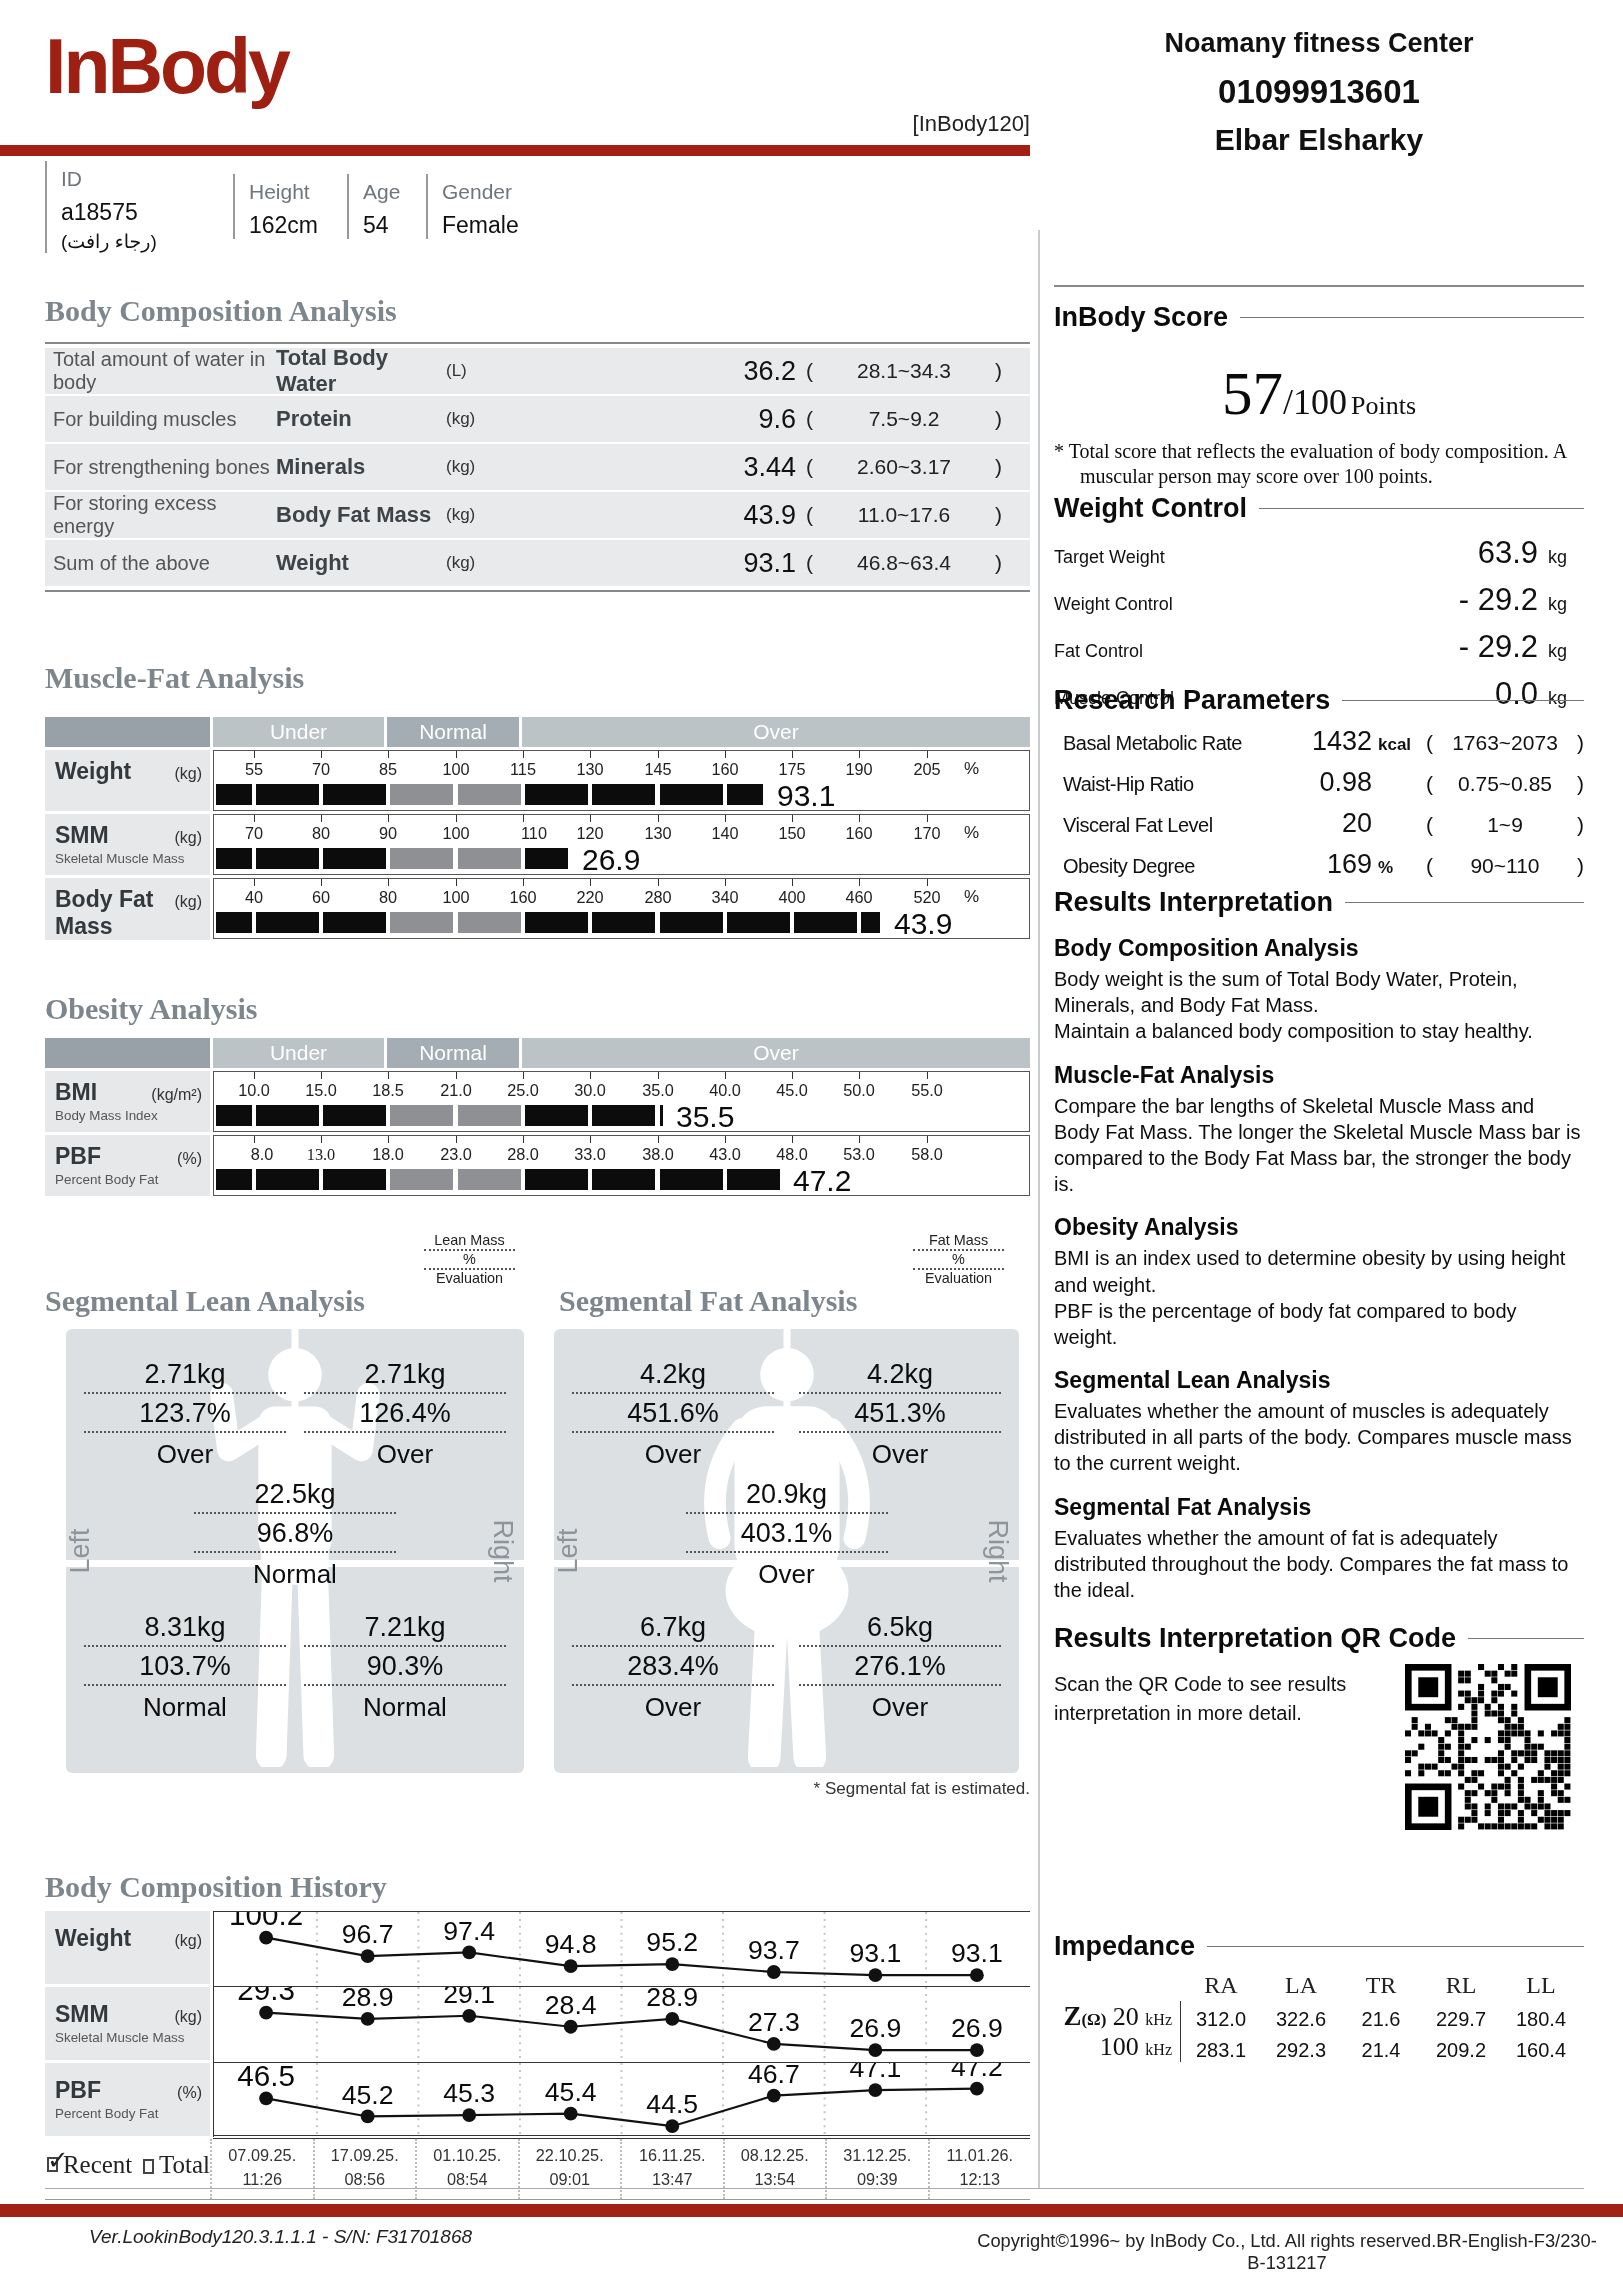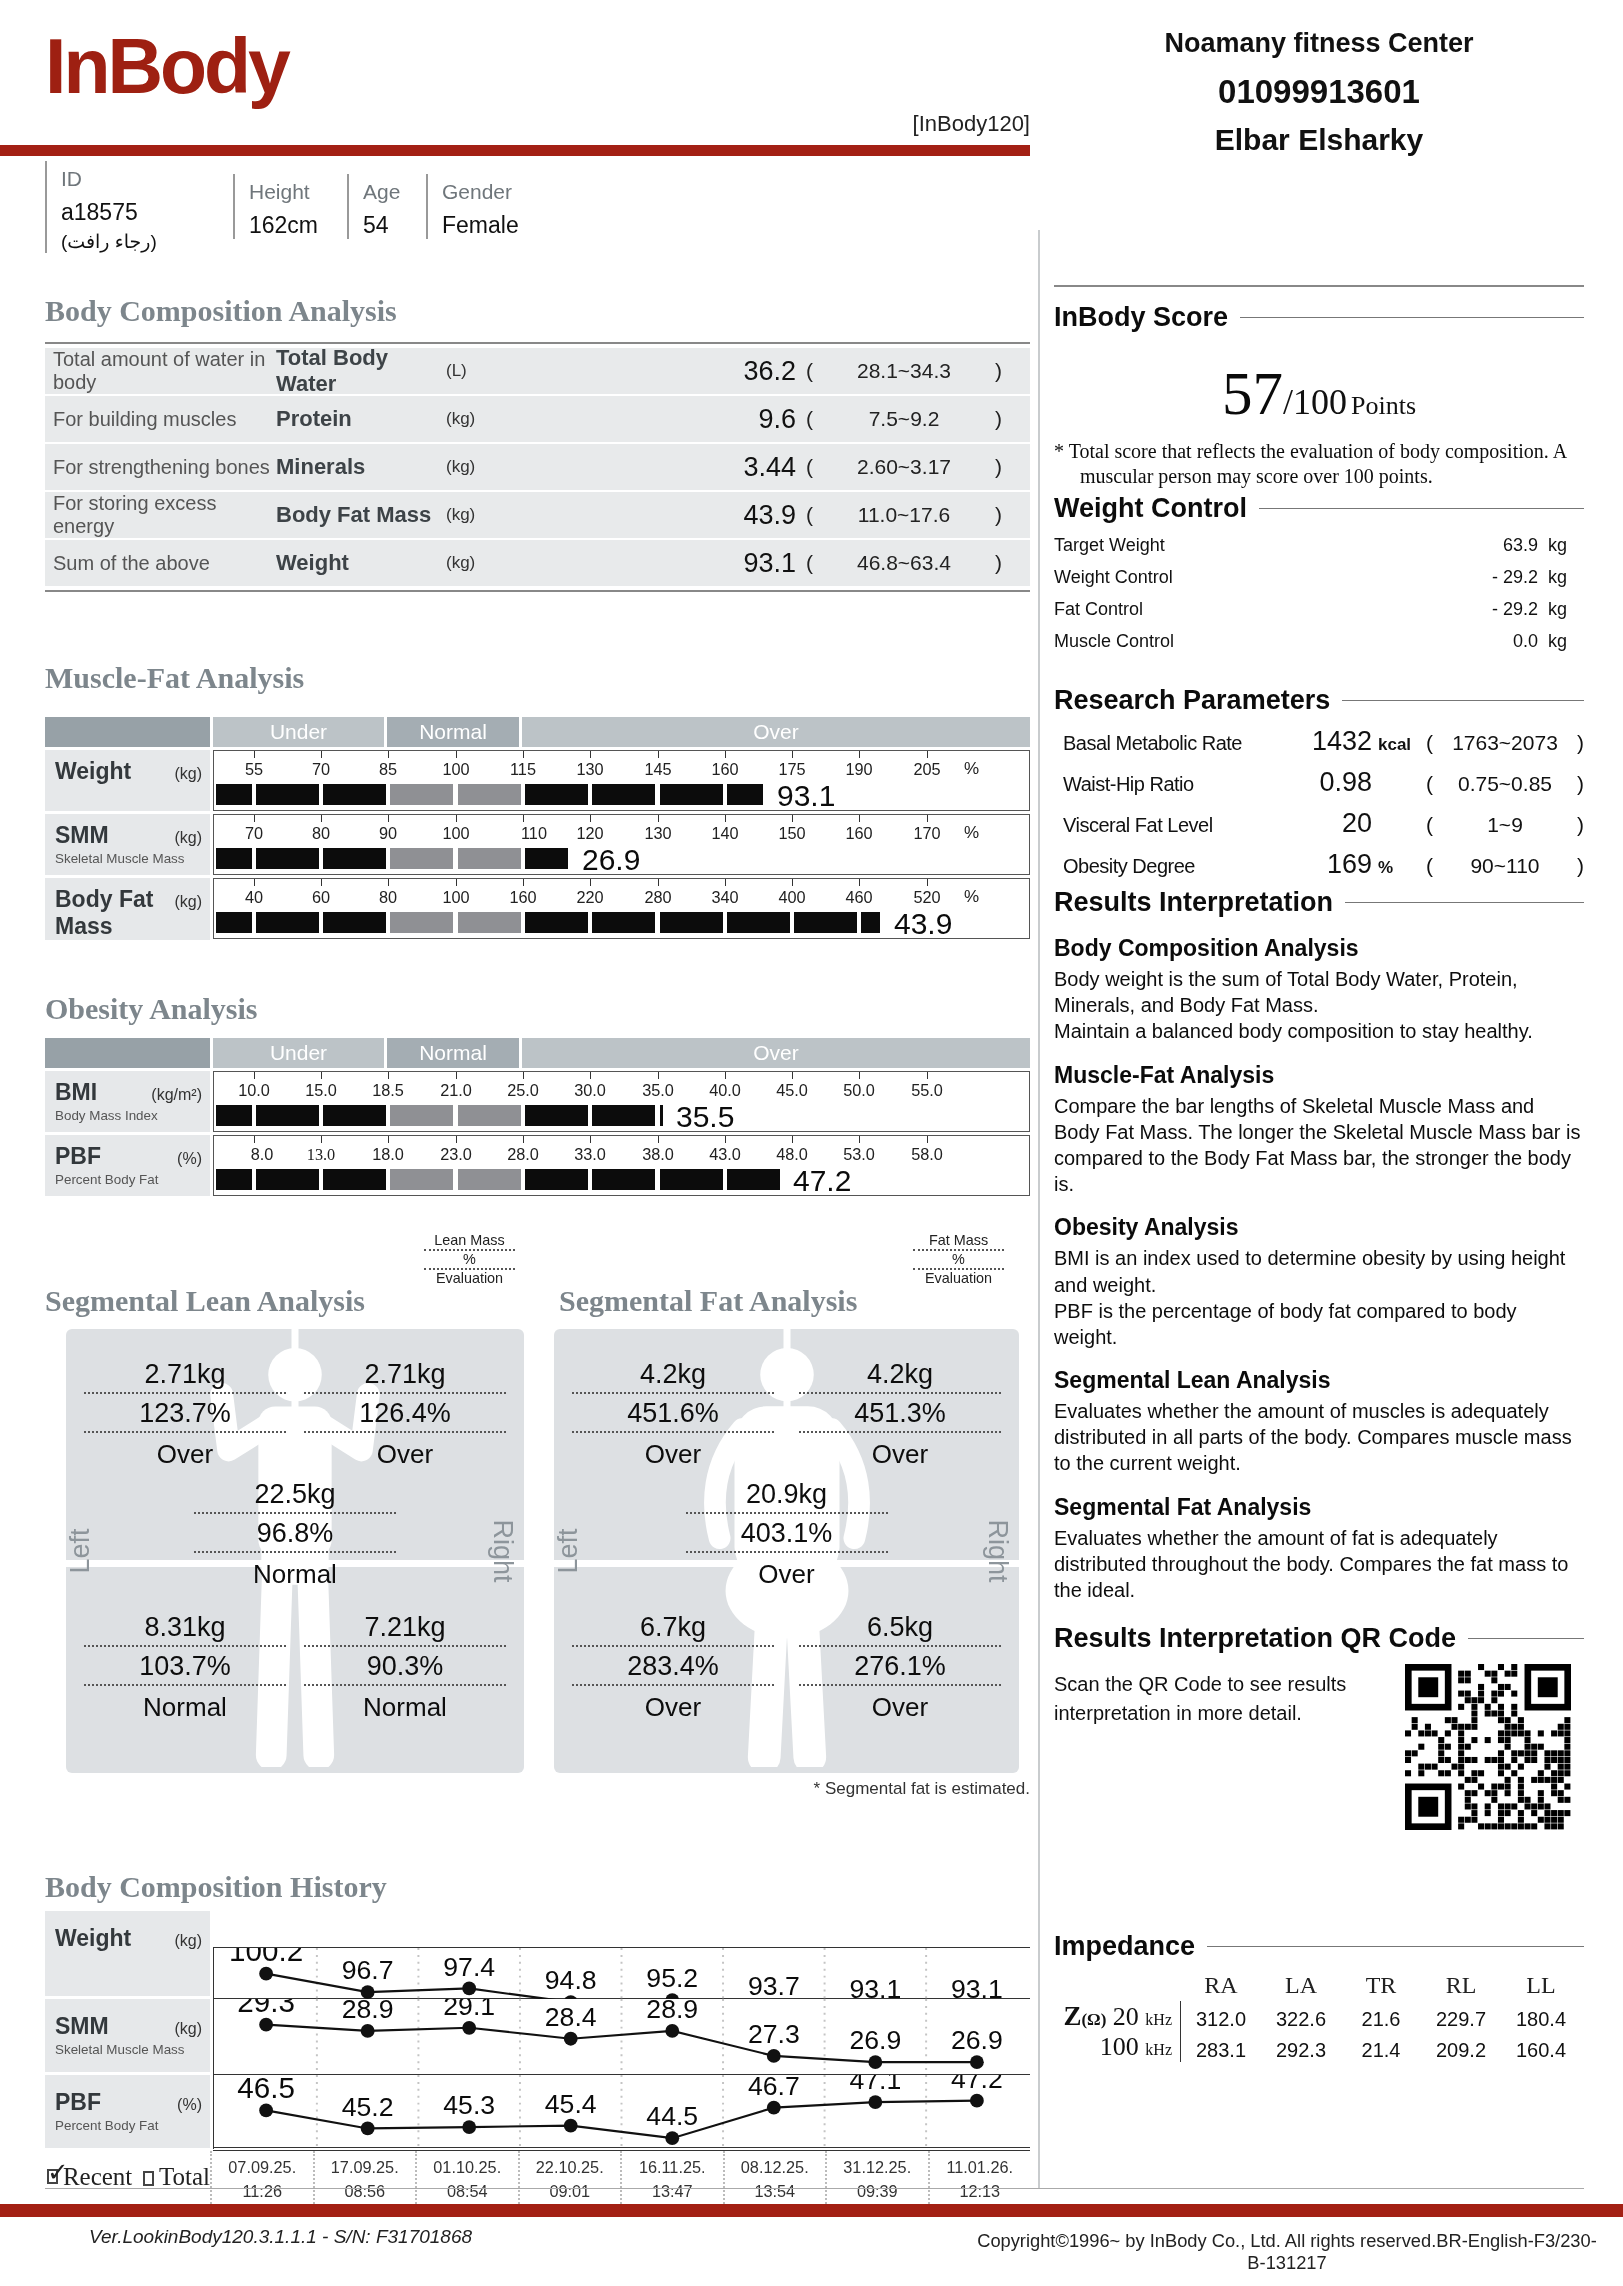--- a/index.html
+++ b/index.html
@@ -91,21 +91,21 @@
   .rc-title { display:flex; align-items:center; font-size:27px; font-weight:bold; color:#0c0c0c; }
   .rc-title::after { content:""; flex:1; border-top:1.5px solid #777; margin-left:12px; }
   #rc-topline { position:absolute; left:1054px; top:285px; width:530px; height:1.5px; background:#888; }
   #score-line { text-align:center; margin-top:26px; font-family:"Liberation Serif",serif; }
   #score-val { font-size:61px; color:#0a0a0a; }
   #score-denom { font-size:36px; }
   #score-points { font-size:26px; }
   #score-note { margin-top:10px; font-family:"Liberation Serif",serif; font-size:20px; line-height:1.25; color:#0d0d0d; padding-left:26px; text-indent:-26px; }
   .wc-row { display:flex; align-items:baseline; margin-top:11px; }
   .wc-label { flex:1; font-size:18px; }
-  .wc-val { width:129px; text-align:right; font-size:18px; }
+  .wc-val { width:129px; text-align:right; font-size:31px; }
   .wc-unit { width:46px; padding-left:10px; font-size:18px; }
   .rp-row { display:flex; align-items:baseline; margin-top:10px; }
   .rp-label { width:210px; font-size:20px; letter-spacing:-0.5px;margin-left:9px; }
   .rp-val { width:99px; text-align:right; font-size:27px; }
   .rp-unit { width:48px; padding-left:6px; font-size:17px; font-weight:bold; }
   .rp-range { flex:1; display:flex; justify-content:space-between; font-size:21px; padding-left:6px; }
   .ri-head { font-size:23px; font-weight:bold; margin:17px 0 4px 0; color:#0b0b0b; }
   .ri-text { font-size:20px; line-height:1.31; color:#0d0d0d; }
   #qr-wrap { display:flex; margin-top:10px; }
   #qr-text { width:327px; font-size:20px; line-height:1.45; padding-top:6px; }
@@ -551,21 +551,21 @@
 
   <div class="big-title" style="left:45px; top:1870px;">Body Composition History</div>
   <div id="hist-table">
       <div class="h-row">
         <div class="h-label">
           <div class="g-lab-line">
             <b>Weight</b>
             <span>(kg)</span>
           </div>
         </div>
-        <div class="h-chart" style="height: 52px; margin-top: 36px;"><svg width="815" height="76" viewBox="0 0 823 77">
+        <div class="h-chart" style="height: 76px;"><svg width="815" height="76" viewBox="0 0 823 77">
             <line x1="102.875" y1="0" x2="102.875" y2="77" stroke="#c4c4c4" stroke-width="2" stroke-dasharray="2,5"></line>
             <line x1="205.75" y1="0" x2="205.75" y2="77" stroke="#c4c4c4" stroke-width="2" stroke-dasharray="2,5"></line>
             <line x1="308.625" y1="0" x2="308.625" y2="77" stroke="#c4c4c4" stroke-width="2" stroke-dasharray="2,5"></line>
             <line x1="411.5" y1="0" x2="411.5" y2="77" stroke="#c4c4c4" stroke-width="2" stroke-dasharray="2,5"></line>
             <line x1="514.375" y1="0" x2="514.375" y2="77" stroke="#c4c4c4" stroke-width="2" stroke-dasharray="2,5"></line>
             <line x1="617.25" y1="0" x2="617.25" y2="77" stroke="#c4c4c4" stroke-width="2" stroke-dasharray="2,5"></line>
             <line x1="720.125" y1="0" x2="720.125" y2="77" stroke="#c4c4c4" stroke-width="2" stroke-dasharray="2,5"></line>
             <polyline points="51.4375,26 154.3125,44.73239436619716 257.1875,40.985915492957716 360.0625,54.901408450704224 462.9375,52.76056338028166 565.8125,60.78873239436616 668.6875,64 771.5625,64" fill="none" stroke="#111" stroke-width="2.2"></polyline>
             <circle cx="51.4375" cy="26" r="7" fill="#111"></circle>
             <text x="51.4375" y="13" text-anchor="middle" font-size="30" fill="#0b0b0b" font-family="Liberation Sans, sans-serif">100.2</text>

